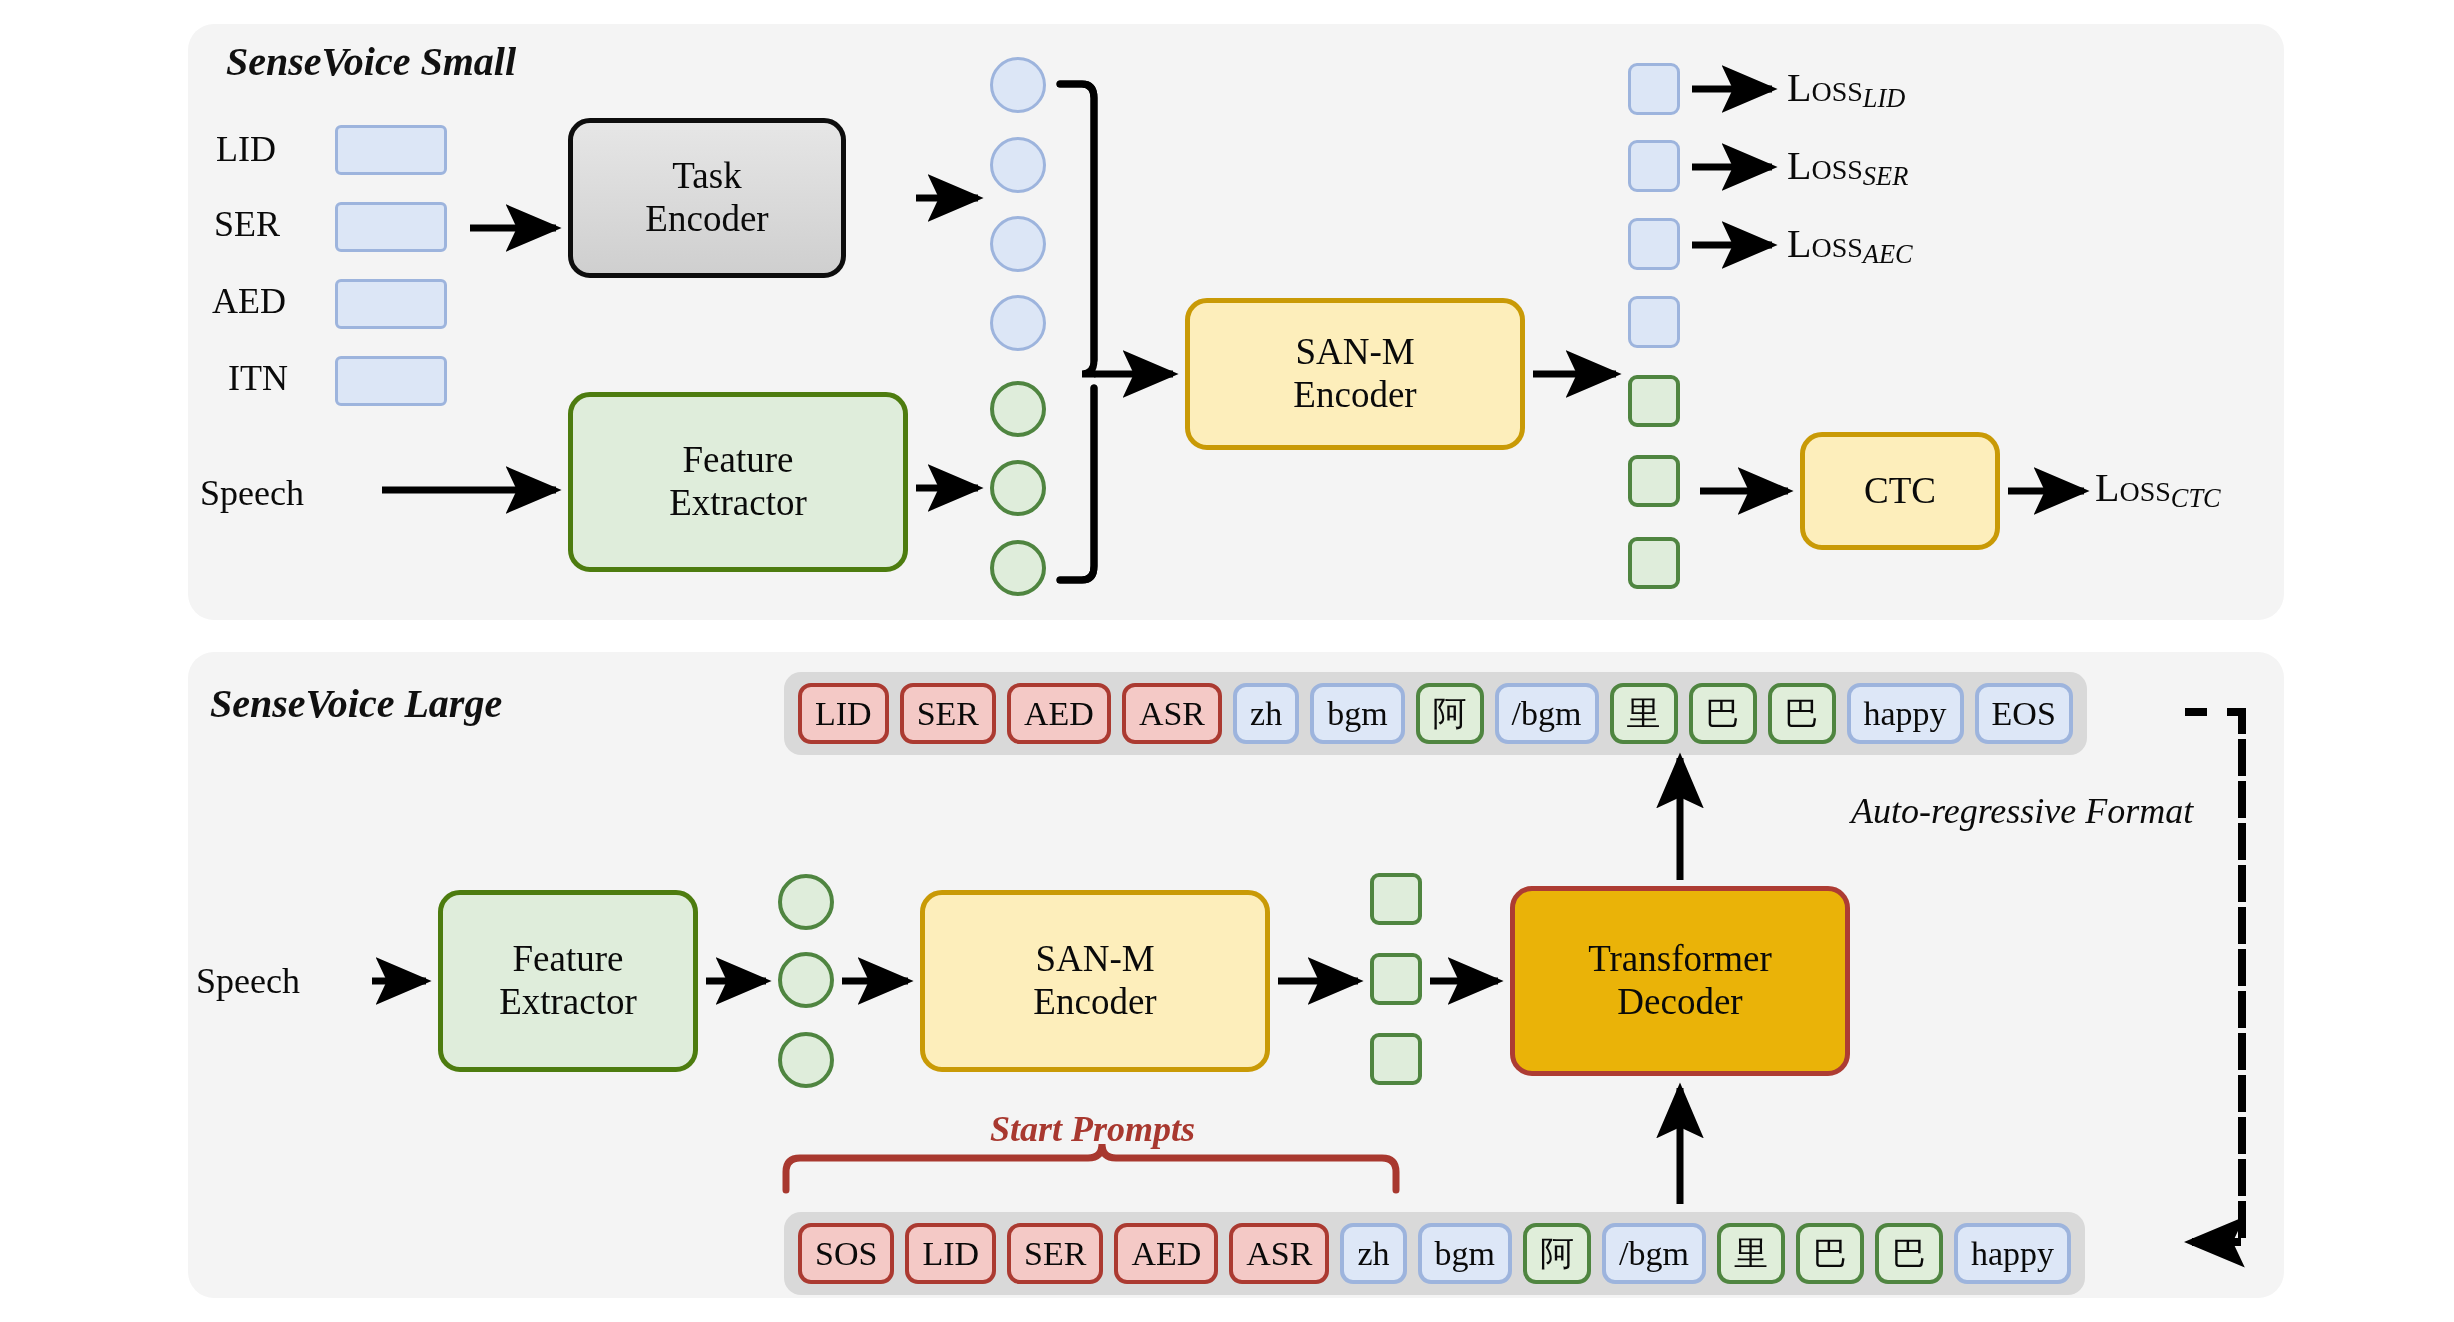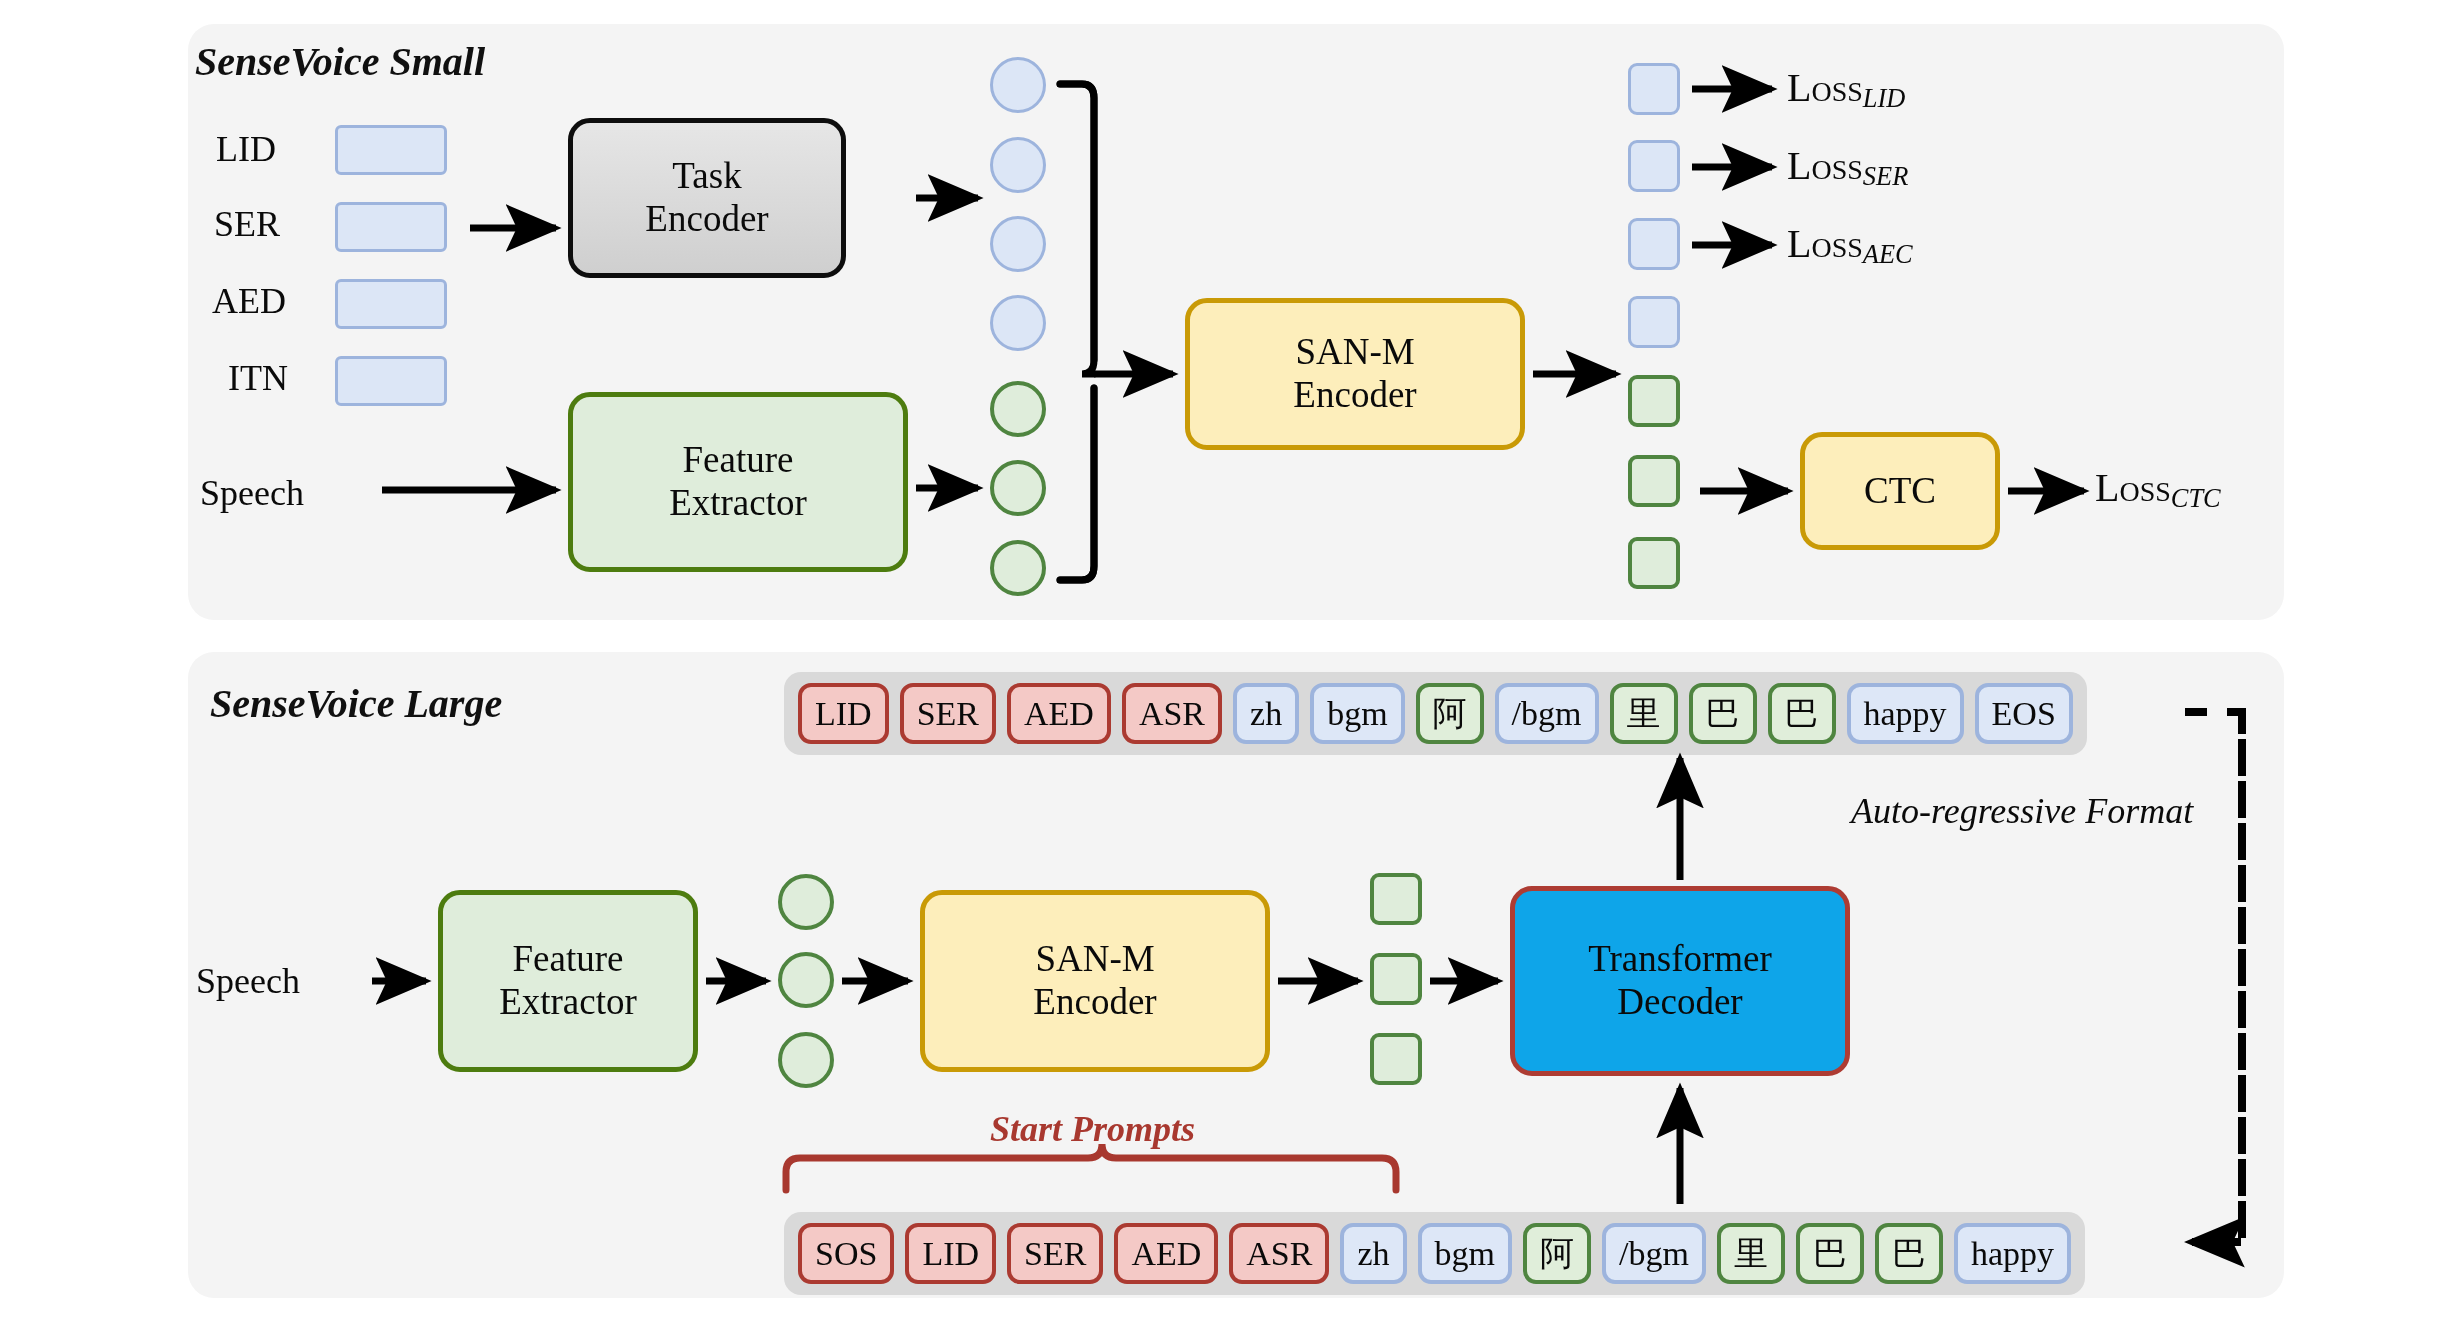--- a/index.html
+++ b/index.html
@@ -46,21 +46,21 @@
   }
   .blk-green {
     background:#dfeddb;
     border:5px solid #4d7c0f;
   }
   .blk-yellow {
     background:#fdeebb;
     border:5px solid #c99a06;
   }
   .blk-red {
-    background:#0ea5e9;
+    background:#eab308;
     border:5px solid #ad3c33;
   }
 
   
   .in-rect {
     position:absolute;
     width:112px; height:50px;
     background:#dce6f6;
     border:3px solid #9db4dd;
     border-radius:6px;
@@ -141,21 +141,21 @@
     white-space:nowrap;
   }
   .cap-red { color:#a8382f; }
   .cap-black { color:#0a0a0a; font-weight:normal;margin-left:15px; }
 </style>
 </head>
 <body>
 
 <div class="panel" id="panel-small"></div>
 
-<div class="panel-title" style="left:195px; top:38px;">SenseVoice Small</div>
+<div class="panel-title" style="left:226px; top:38px;">SenseVoice Small</div>
 
 <div class="in-label" style="left:216px; top:128px;">LID</div>
 <div class="in-label" style="left:214px; top:203px;">SER</div>
 <div class="in-label" style="left:212px; top:280px;">AED</div>
 <div class="in-label" style="left:228px; top:357px;text-align:center;">ITN</div>
 <div class="in-label" style="left:200px; top:472px;">Speech</div>
 
 <div class="in-rect" style="left:335px; top:125px;"></div>
 <div class="in-rect" style="left:335px; top:202px;"></div>
 <div class="in-rect" style="left:335px; top:279px;"></div>

